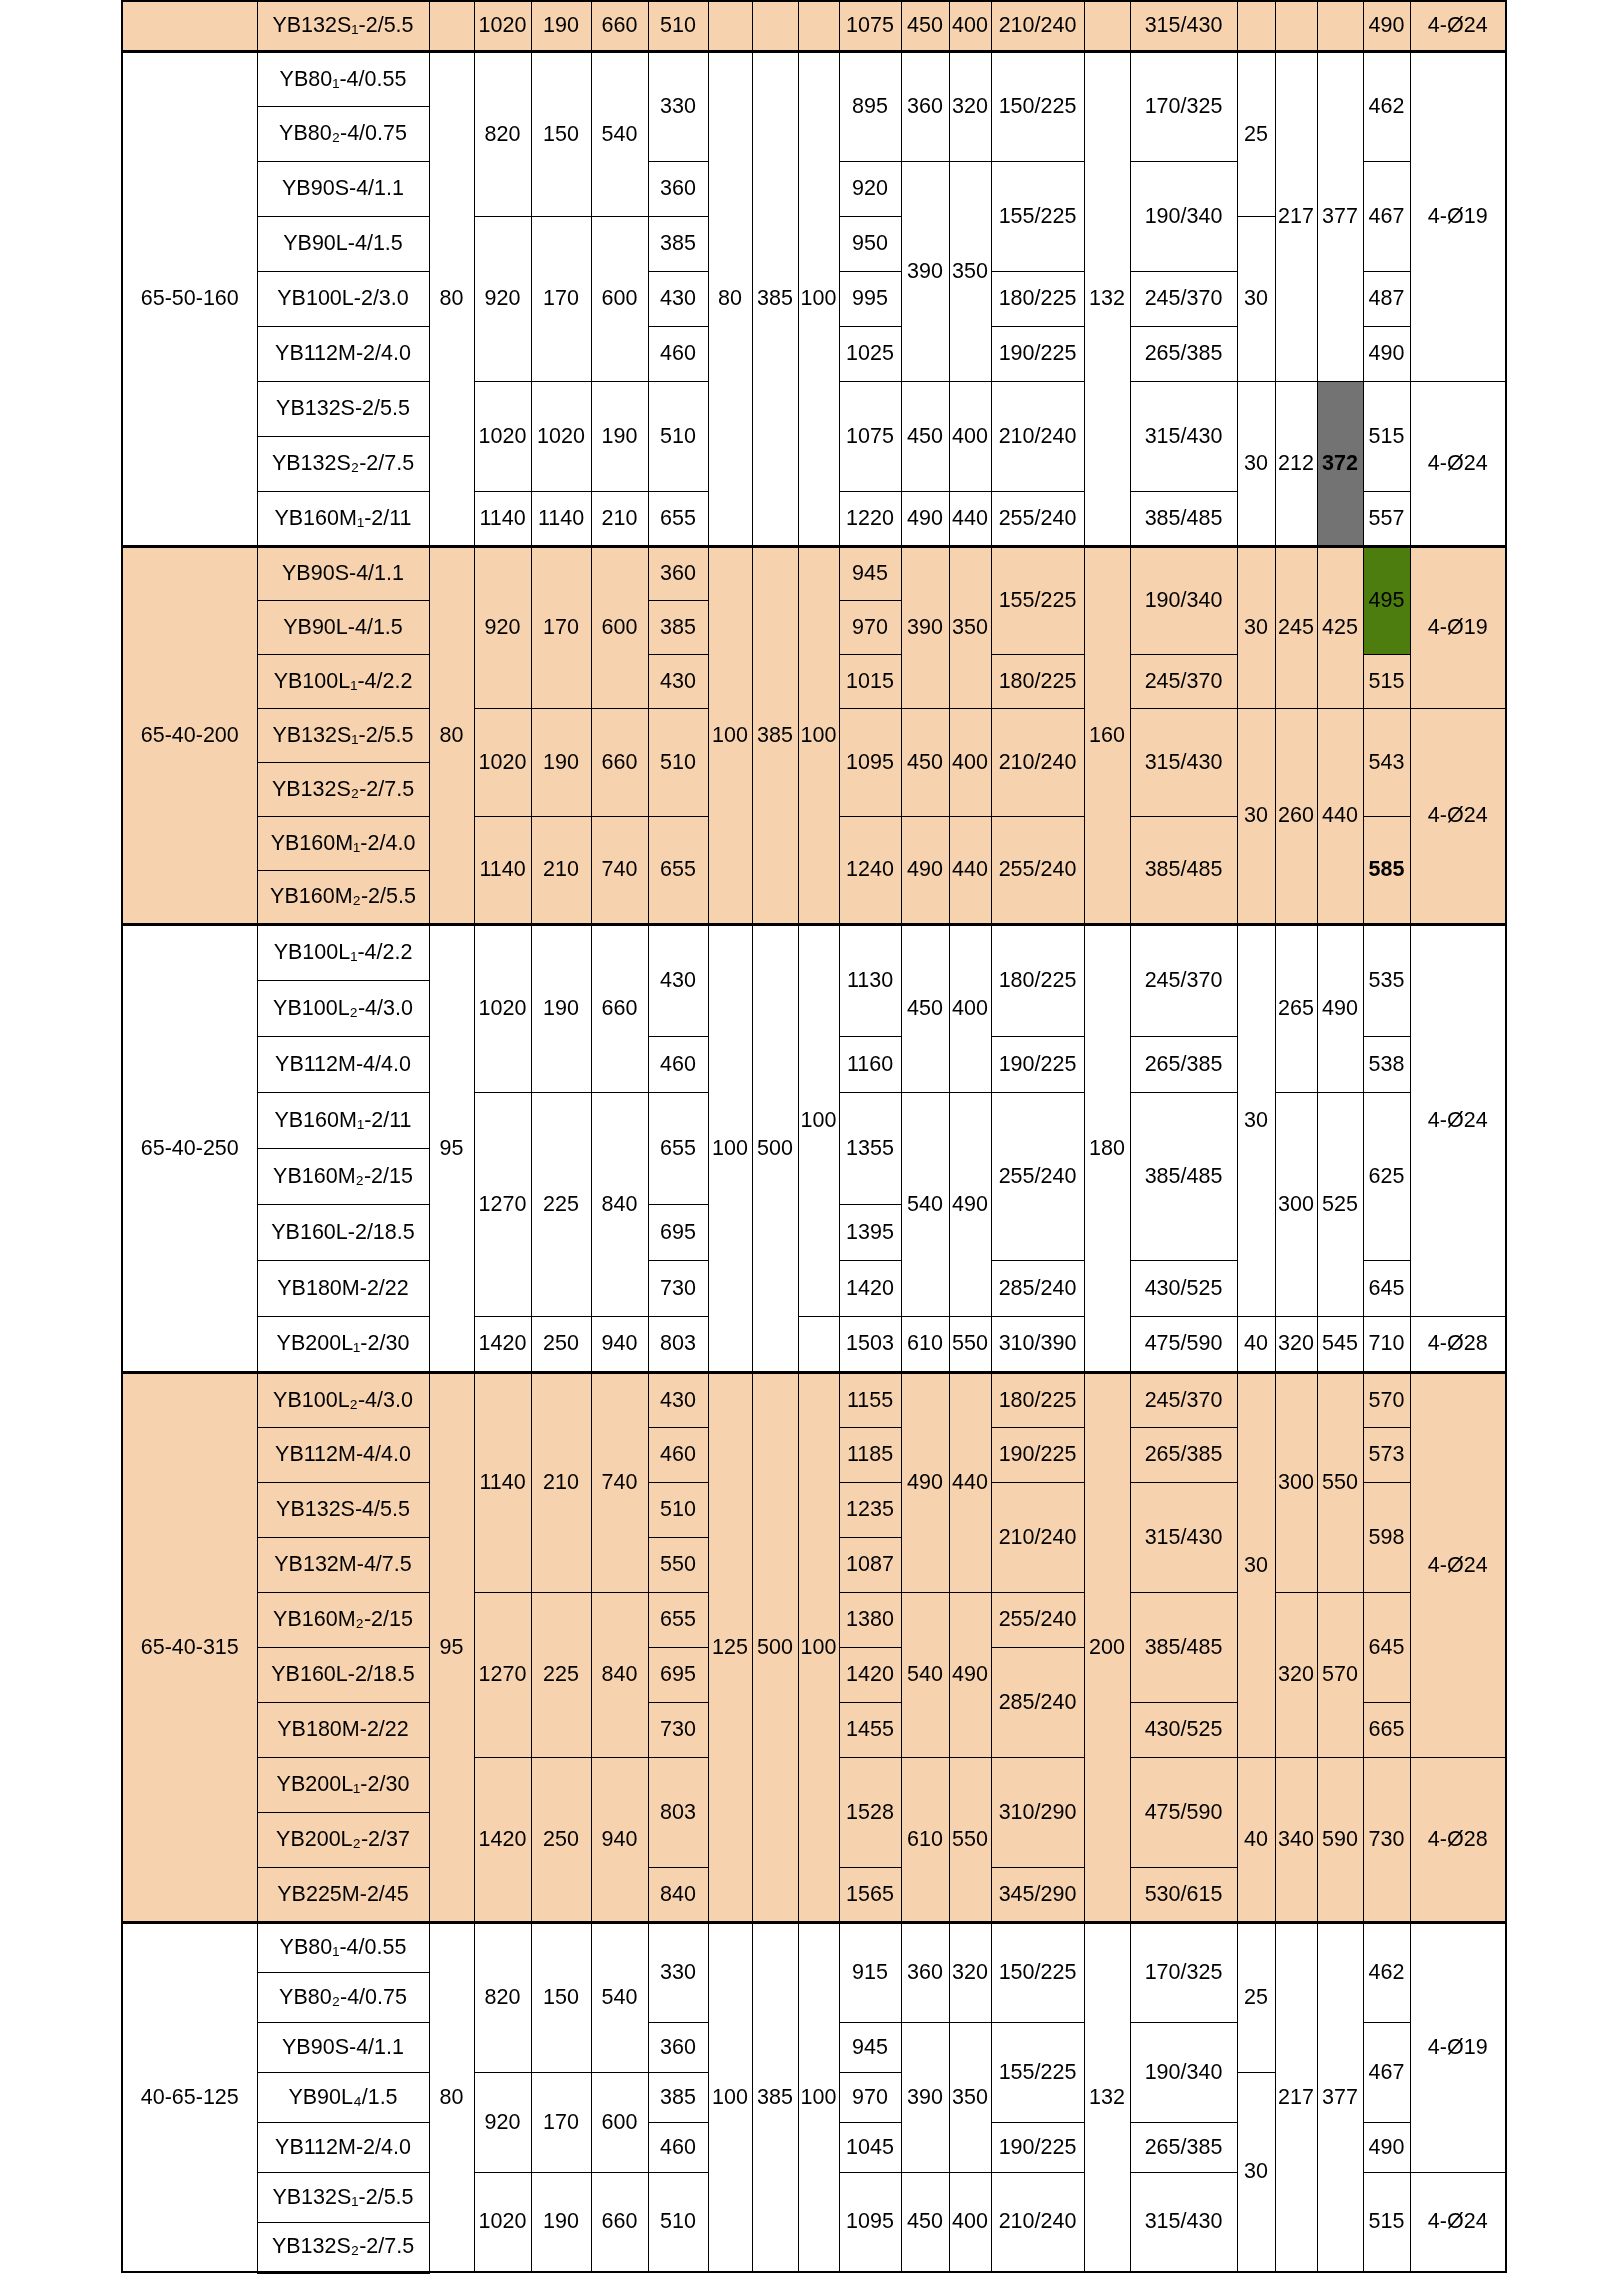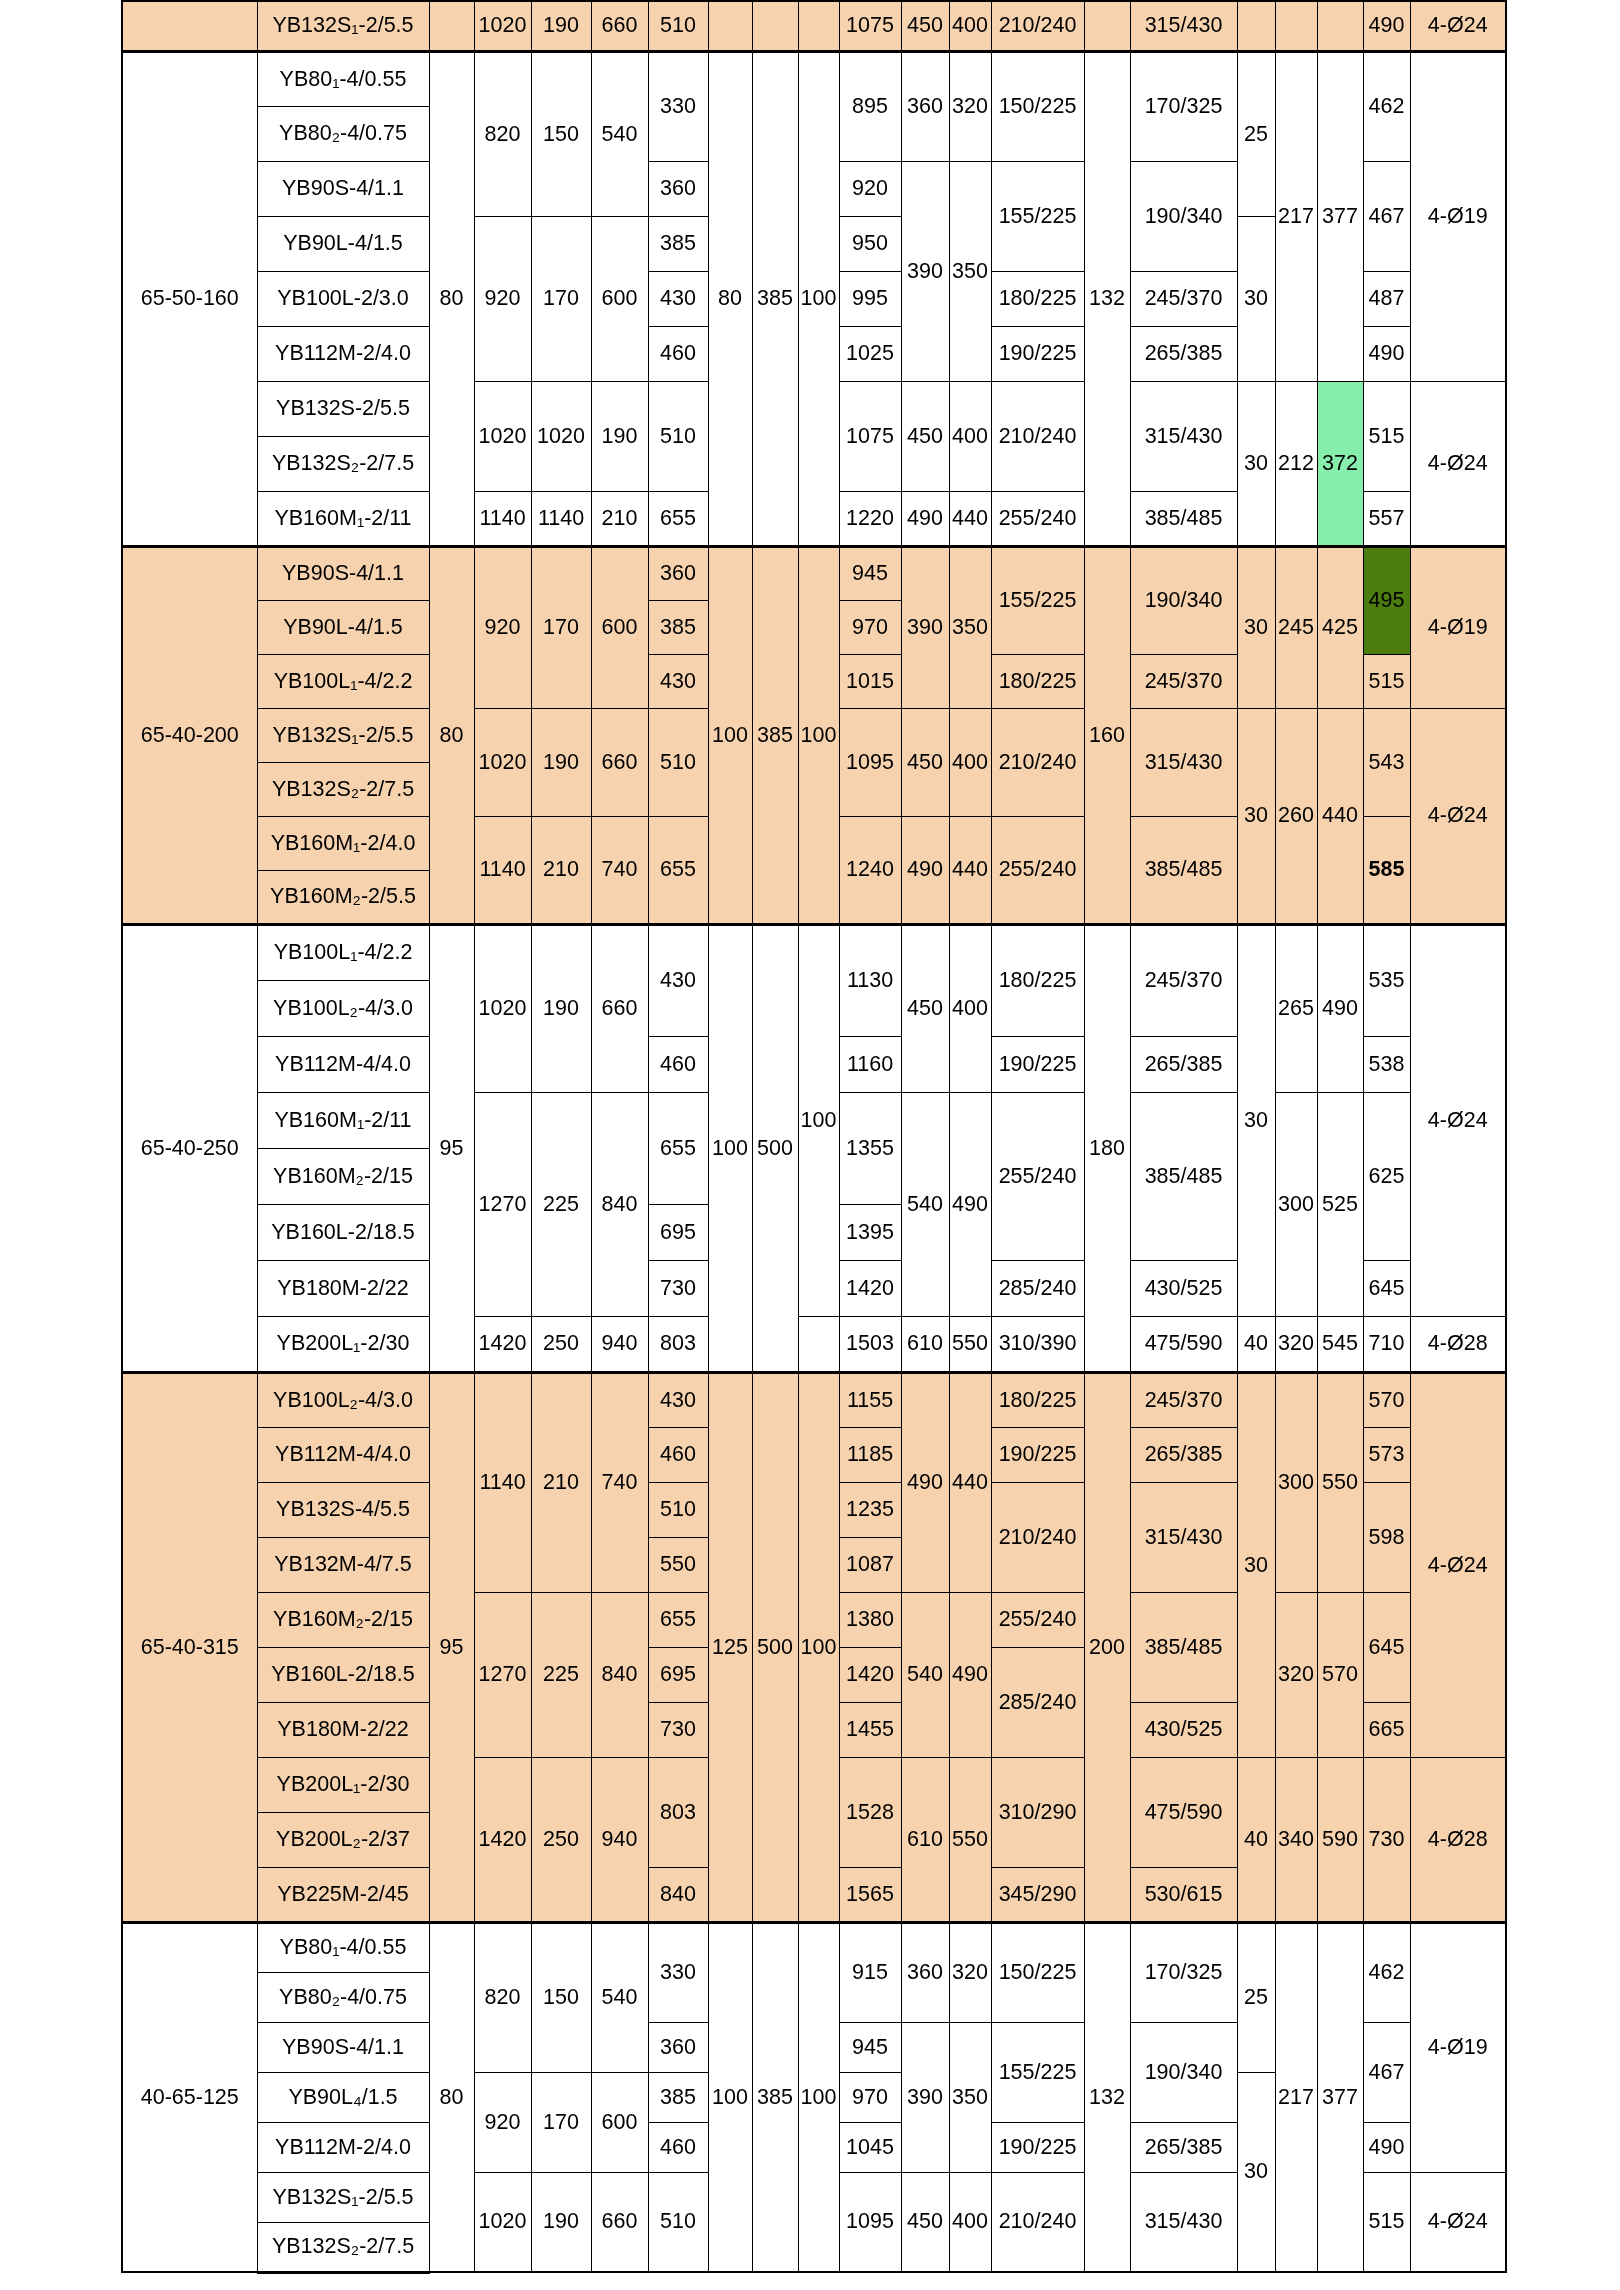--- a/index.html
+++ b/index.html
@@ -148,21 +148,21 @@
           <td rowspan="2" style="background: rgb(255, 255, 255);">1020</td>
           <td rowspan="2" style="background: rgb(255, 255, 255);">190</td>
           <td rowspan="2" style="background: rgb(255, 255, 255);">510</td>
           <td rowspan="2" style="background: rgb(255, 255, 255);">1075</td>
           <td rowspan="2" style="background: rgb(255, 255, 255);">450</td>
           <td rowspan="2" style="background: rgb(255, 255, 255);">400</td>
           <td rowspan="2" style="background: rgb(255, 255, 255);">210/240</td>
           <td rowspan="2" style="background: rgb(255, 255, 255);">315/430</td>
           <td rowspan="3" style="background: rgb(255, 255, 255);">30</td>
           <td rowspan="3" style="background: rgb(255, 255, 255);">212</td>
-          <td rowspan="3" style="background: #86efac;">372</td>
+          <td rowspan="3" style="background: #737373; font-weight: bold;">372</td>
           <td rowspan="2" style="background: rgb(255, 255, 255);">515</td>
           <td rowspan="3" style="background: rgb(255, 255, 255);">4-Ø24</td>
         </tr>
         <tr style="height: 55px;">
           <td style="background: rgb(255, 255, 255);">YB132S₂-2/7.5</td>
         </tr>
         <tr style="height: 55px;">
           <td style="background: rgb(255, 255, 255);">YB160M₁-2/11</td>
           <td style="background: rgb(255, 255, 255);">1140</td>
           <td style="background: rgb(255, 255, 255);">1140</td>

